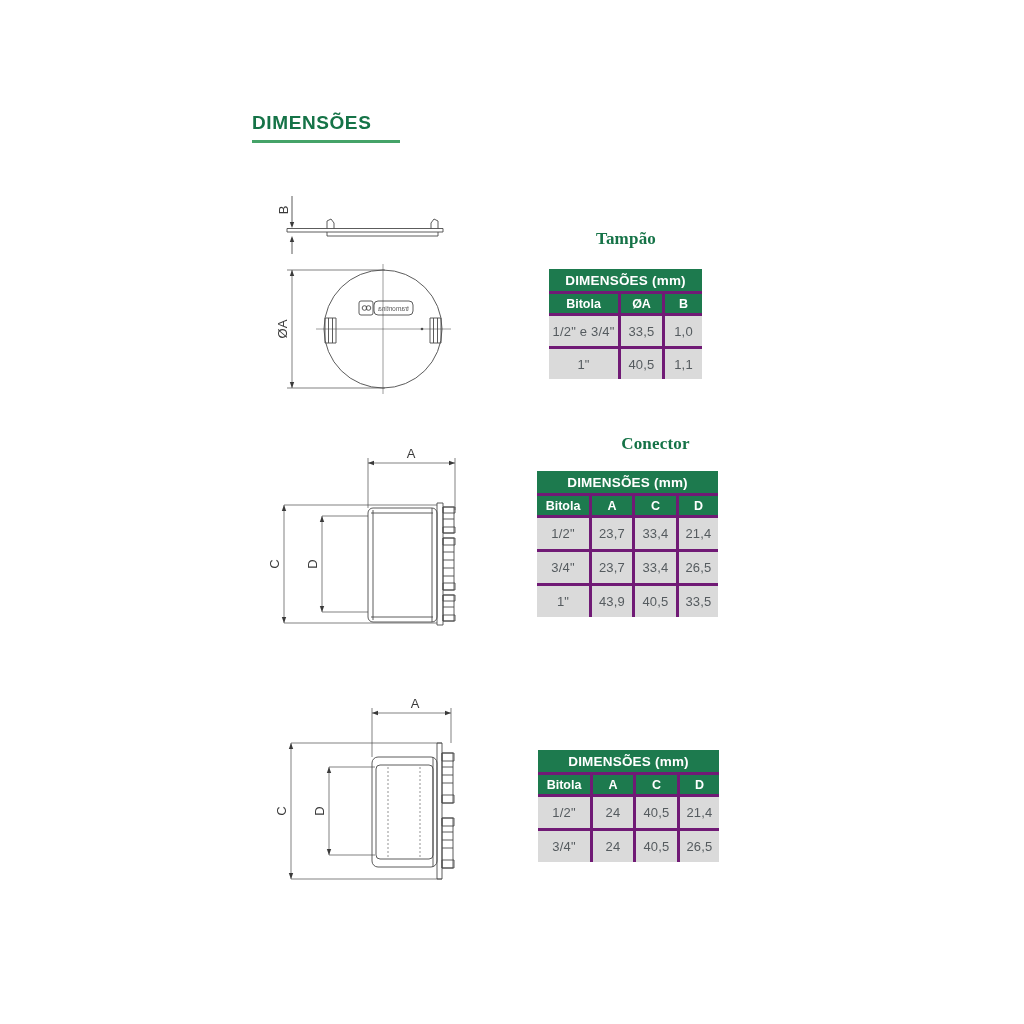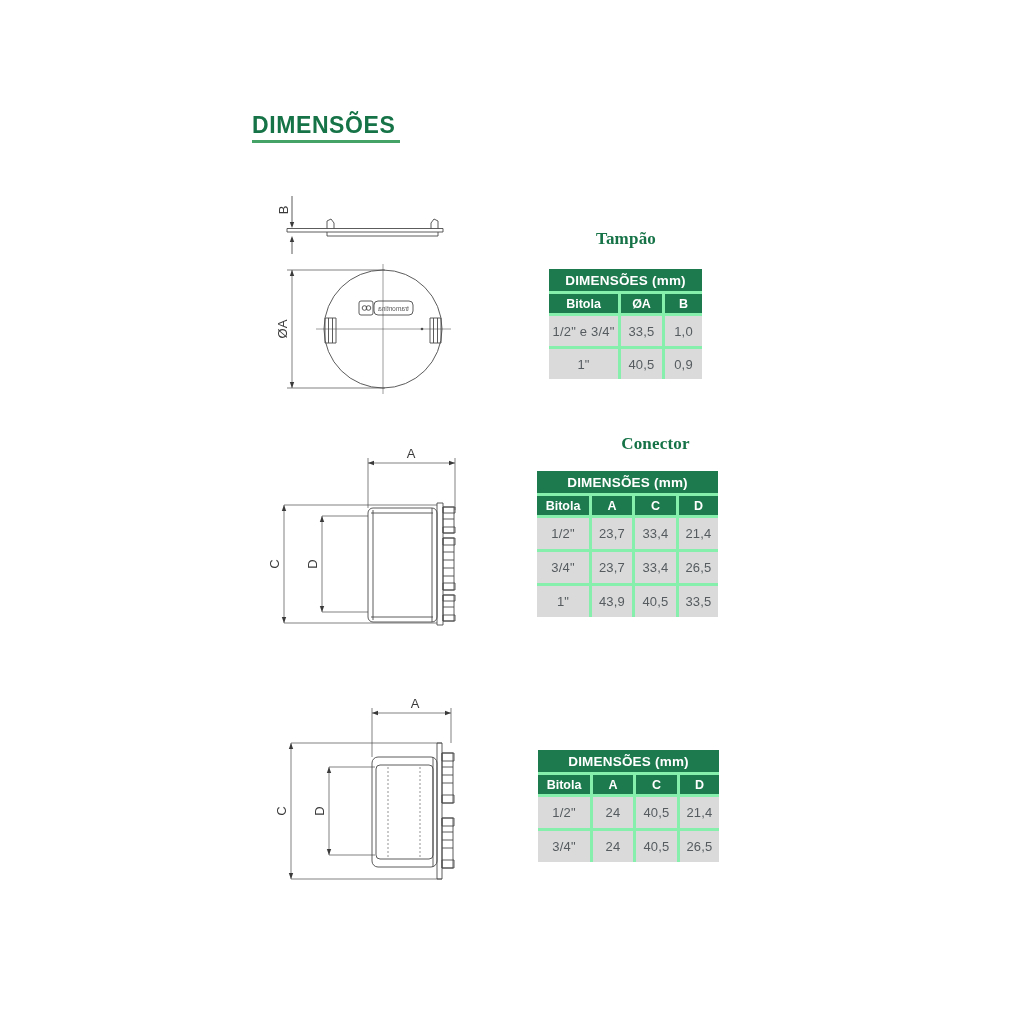--- a/index.html
+++ b/index.html
@@ -2,31 +2,31 @@
 <html><head>
 <meta charset="utf-8">
 <style>
   html,body{margin:0;padding:0;background:#ffffff;}
   .page{
     position:relative;width:1024px;height:1024px;background:#ffffff;overflow:hidden;
     font-family:"Liberation Sans", sans-serif;
   }
   .page-title{
     position:absolute;left:252px;top:112px;margin:0;
-    font-size:23px;font-weight:800;letter-spacing:.6px;color:#157347;
+    font-size:19px;font-weight:800;letter-spacing:.6px;color:#157347;
   }
   .title-underline{
     position:absolute;left:252px;top:140px;width:148px;height:2.5px;background:#45a368;
   }
   .sec-title{
     position:absolute;margin:0;text-align:center;
     font-size:17px;font-weight:bold;color:#157347;letter-spacing:.2px;font-family:Liberation Serif, serif;
   }
   .dim-table{
-    position:absolute;display:grid;gap:3px;background:#86efac;
+    position:absolute;display:grid;gap:3px;background:#701a75;
   }
   .dim-table .th{
     grid-column:1 / -1;height:22px;background:#1d7a4e;color:#ffffff;
     display:flex;align-items:center;justify-content:center;
     font-size:13.5px;font-weight:bold;letter-spacing:.2px;
   }
   .dim-table .ch{
     height:19px;background:#1d7a4e;color:#ffffff;
     display:flex;align-items:center;justify-content:center;
     font-size:12.5px;font-weight:bold;
@@ -231,21 +231,21 @@
   <div class="dim-table t1" style="left:549px;top:269px;grid-template-columns:69px 41px 37px;">
     <div class="th">DIMENSÕES (mm)</div>
     <div class="ch">Bitola</div>
     <div class="ch">ØA</div>
     <div class="ch">B</div>
     <div class="td">1/2" e 3/4"</div>
     <div class="td">33,5</div>
     <div class="td">1,0</div>
     <div class="td">1"</div>
     <div class="td">40,5</div>
-    <div class="td">0,9</div>
+    <div class="td">1,1</div>
   </div>
 
   <div class="dim-table t2" style="left:537px;top:471px;grid-template-columns:52px 40px 41px 39px;">
     <div class="th">DIMENSÕES (mm)</div>
     <div class="ch">Bitola</div>
     <div class="ch">A</div>
     <div class="ch">C</div>
     <div class="ch">D</div>
     <div class="td">1/2"</div>
     <div class="td">23,7</div>

